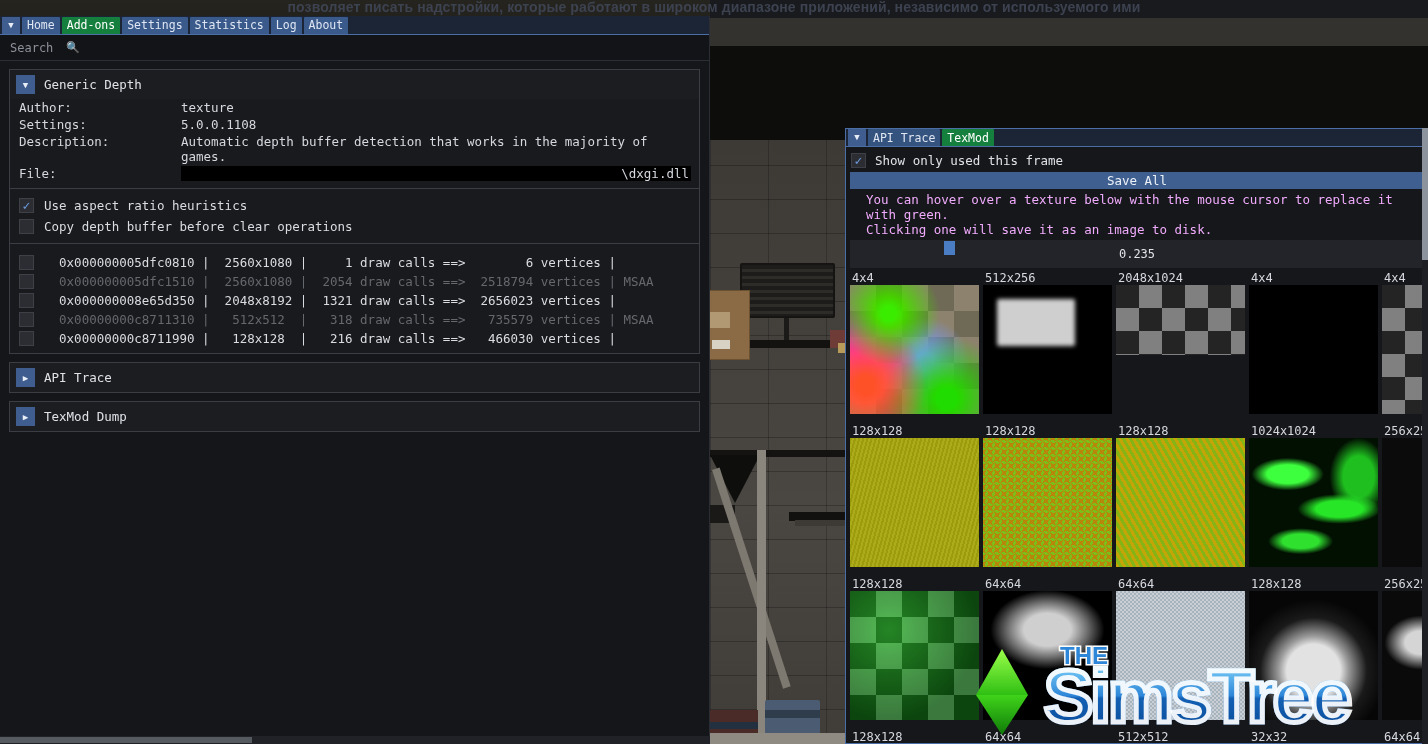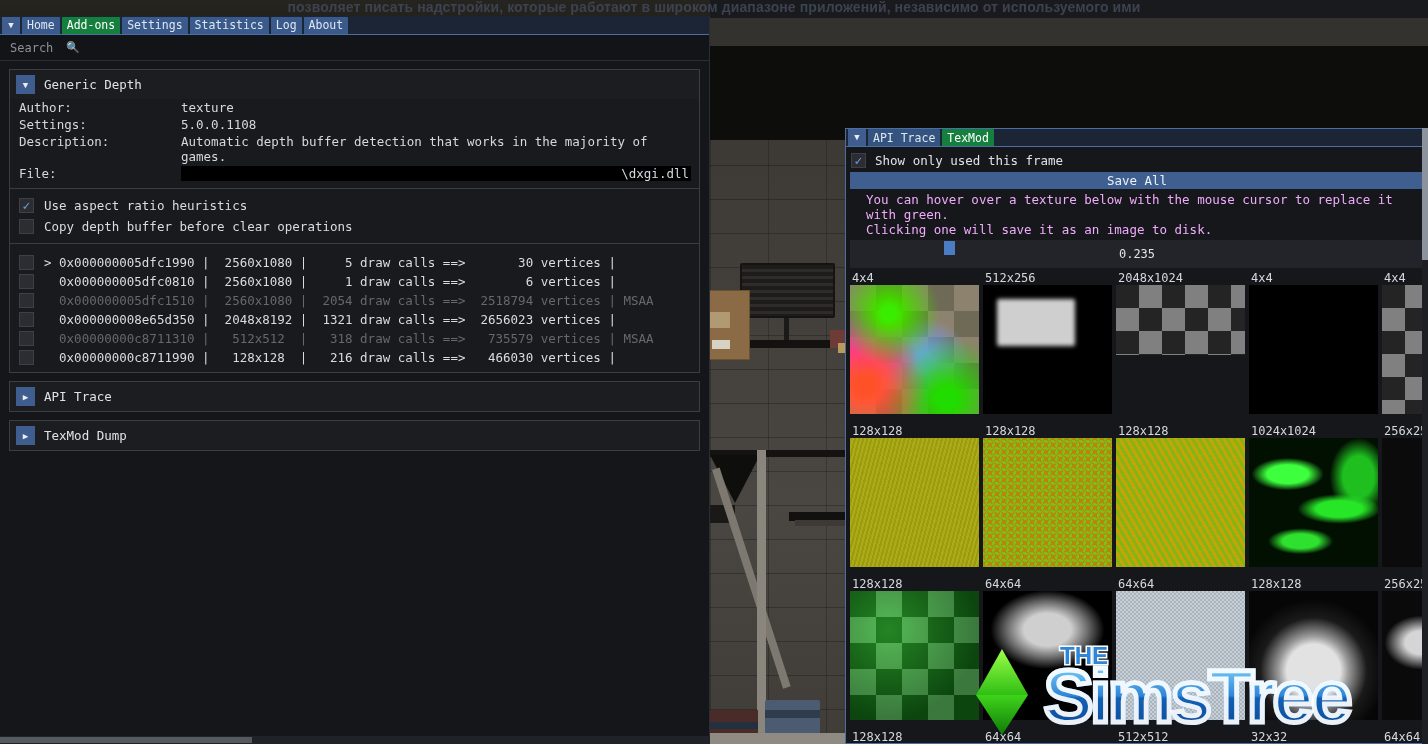--- a/index.html
+++ b/index.html
@@ -349,24 +349,20 @@
         <div class="cbrow">
           <div class="cb"></div>
           <div class="lbl">Copy depth buffer before clear operations</div>
         </div>
 
         <div class="sep"></div>
 
         <div class="buflist">
           <div class="bufrow">
             <div class="cb"></div>
-            <div class="txt">&gt; 0x000000005dfc1990 |  2560x1080 |     5 draw calls ==&gt;       30 vertices |</div>
-          </div>
-          <div class="bufrow">
-            <div class="cb"></div>
             <div class="txt">  0x000000005dfc0810 |  2560x1080 |     1 draw calls ==&gt;        6 vertices |</div>
           </div>
           <div class="bufrow disabled">
             <div class="cb"></div>
             <div class="txt">  0x000000005dfc1510 |  2560x1080 |  2054 draw calls ==&gt;  2518794 vertices | MSAA</div>
           </div>
           <div class="bufrow">
             <div class="cb"></div>
             <div class="txt">  0x000000008e65d350 |  2048x8192 |  1321 draw calls ==&gt;  2656023 vertices |</div>
           </div>

